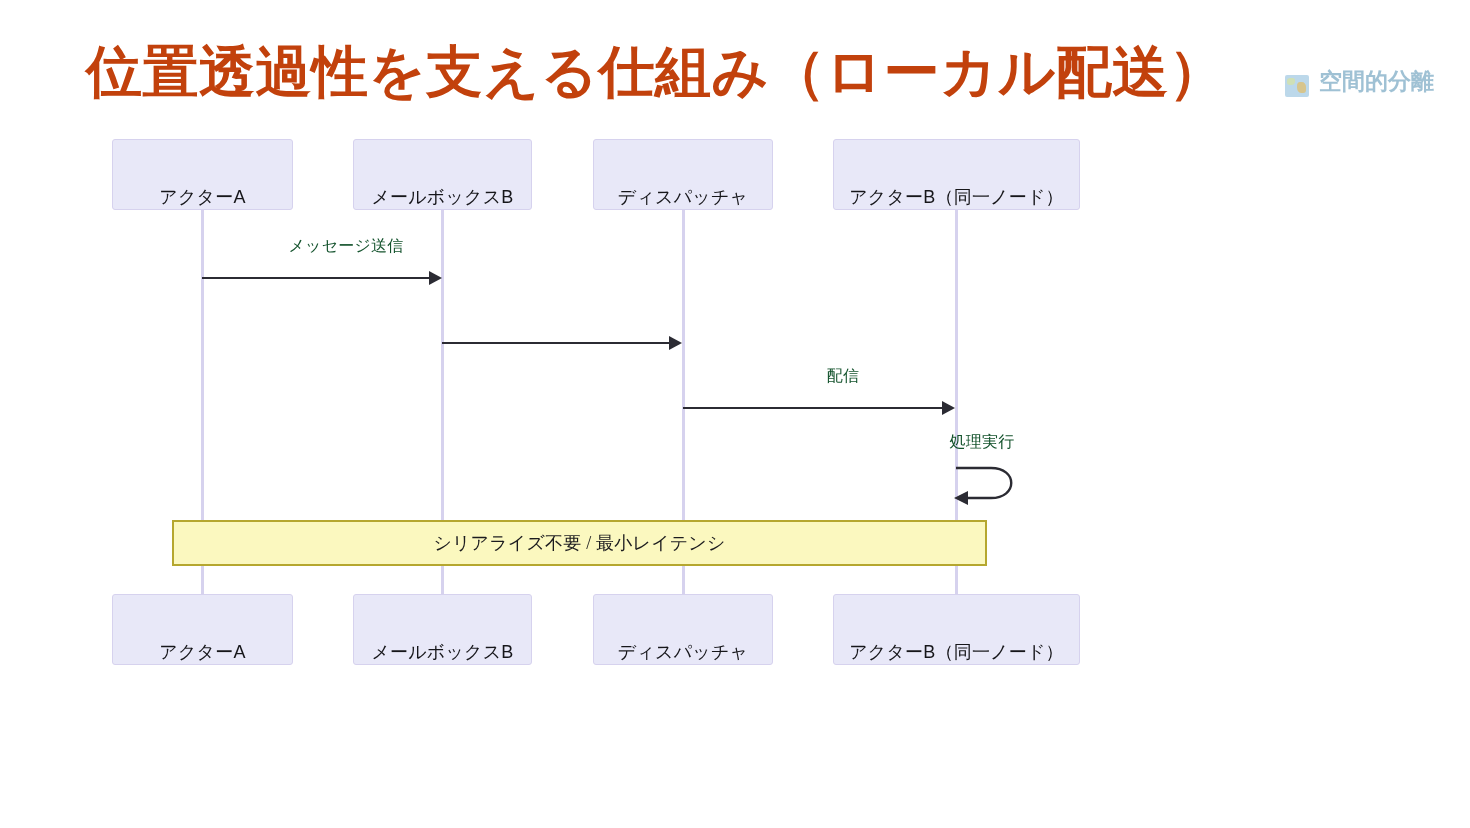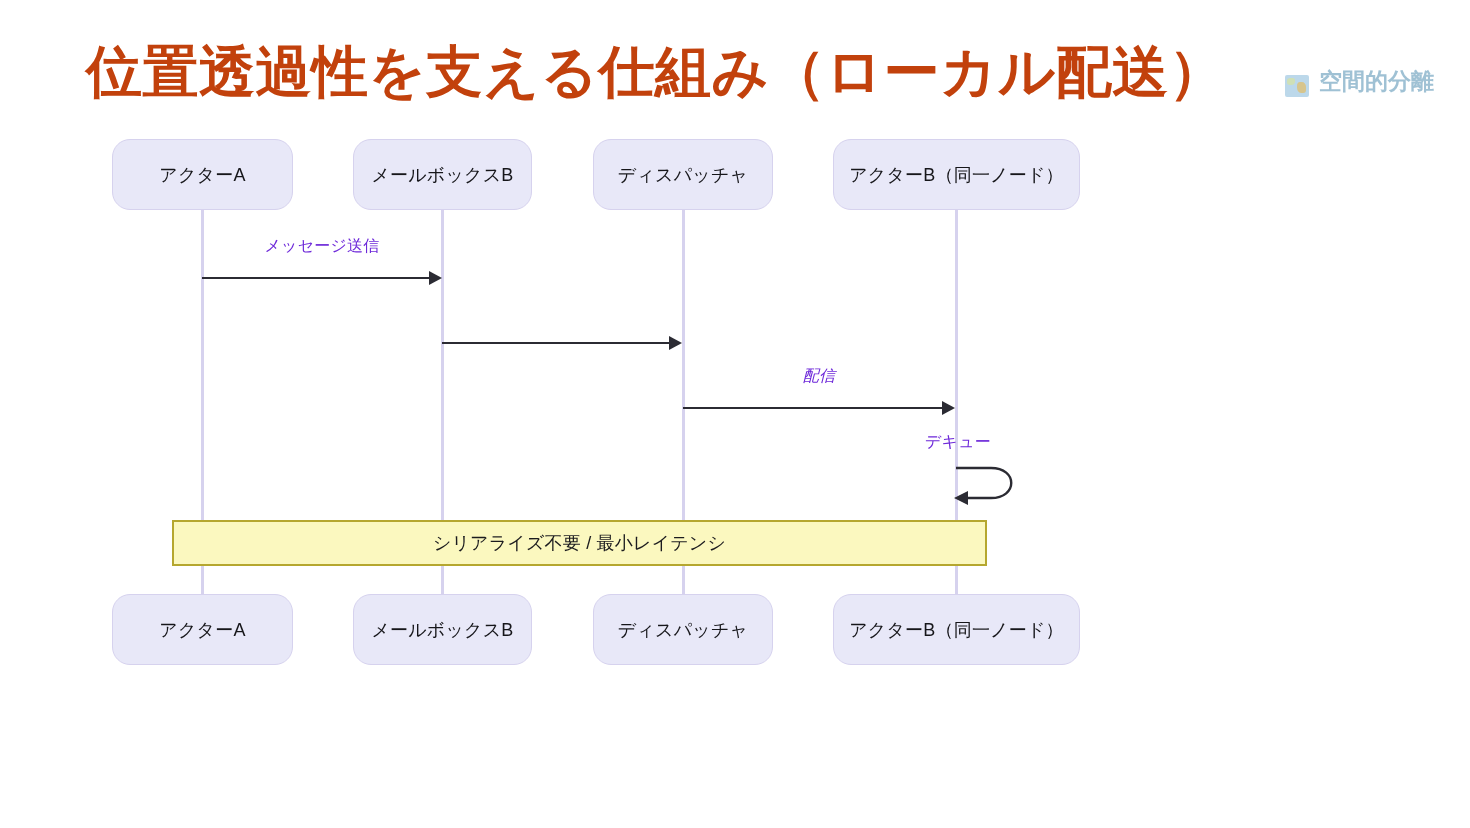--- a/index.html
+++ b/index.html
@@ -80,37 +80,38 @@
     position: absolute;
     width: 3px;
     background: #d6d2ee;
   }
 
   .participant {
     position: absolute;
     box-sizing: border-box;
     background: #e8e8f8;
     border: 1px solid #d6d2ee;
-    border-radius: 18px;
+    border-radius: 3px;
     display: flex;
-    align-items: center;
+    align-items: flex-end;
     justify-content: center;
     font-size: 18px;
     color: #16161a;
     letter-spacing: 0.2px;
     white-space: nowrap;
   }
 
   .msg-label {
     position: absolute;
     font-size: 16px;
-    color: #6d28d9;
+    color: #14532d;
     white-space: nowrap;
     text-align: center;
     letter-spacing: 0.2px;
+    padding-left: 24px;
   }
 
   .arrow-line {
     position: absolute;
     height: 2px;
     background: #2b2b33;
   }
   .arrow-head {
     position: absolute;
     width: 0;
@@ -129,20 +130,21 @@
     box-sizing: border-box;
     background: #fbf8bf;
     border: 2px solid #b5a72f;
     display: flex;
     align-items: center;
     justify-content: center;
     font-size: 18px;
     color: #1b1b1e;
     letter-spacing: 0.2px;
     white-space: nowrap;
+    font-family: Liberation Serif, serif;
   }
 </style>
 </head>
 <body>
 
 <div id="slide-title">位置透過性を支える仕組み（ローカル配送）</div>
 
 <div id="header-badge">
   <span class="badge-icon"></span>
   <span>空間的分離</span>
@@ -168,25 +170,25 @@
     <span>アクターB（同一ノード）</span>
   </div>
 
   <div class="msg-label" style="left:202px; top:236px; width:240px;">メッセージ送信</div>
   <div class="arrow-line" style="left:202px; top:277px; width:229px;"></div>
   <div class="arrow-head" style="left:429px; top:271px;"></div>
 
   <div class="arrow-line" style="left:442px; top:342px; width:229px;"></div>
   <div class="arrow-head" style="left:669px; top:336px;"></div>
 
-  <div class="msg-label" style="left:683px; top:366px; width:272px;font-style:italic;">配信</div>
+  <div class="msg-label" style="left:683px; top:366px; width:272px;">配信</div>
   <div class="arrow-line" style="left:683px; top:407px; width:261px;"></div>
   <div class="arrow-head" style="left:942px; top:401px;"></div>
 
-  <div class="msg-label" style="left:876px; top:432px; width:164px; text-align:center;">デキュー</div>
+  <div class="msg-label" style="left:876px; top:432px; width:164px; text-align:center;">処理実行</div>
   <svg class="self-loop" style="left:946px; top:458px;" width="90" height="50" viewBox="0 0 90 50">
     <path d="M 10 10 L 45 10 C 72 10 72 40 45 40 L 22 40" fill="none" stroke="#2b2b33" stroke-width="2.4"></path>
     <path d="M 22 33 L 8 40 L 22 47 Z" fill="#2b2b33"></path>
   </svg>
 
   <div id="note-box" style="left:172px; top:520px; width:815px; height:46px;">
     <span>シリアライズ不要 / 最小レイテンシ</span>
   </div>
 
   <div class="participant" style="left:112px; top:594px; width:181px; height:71px;">

